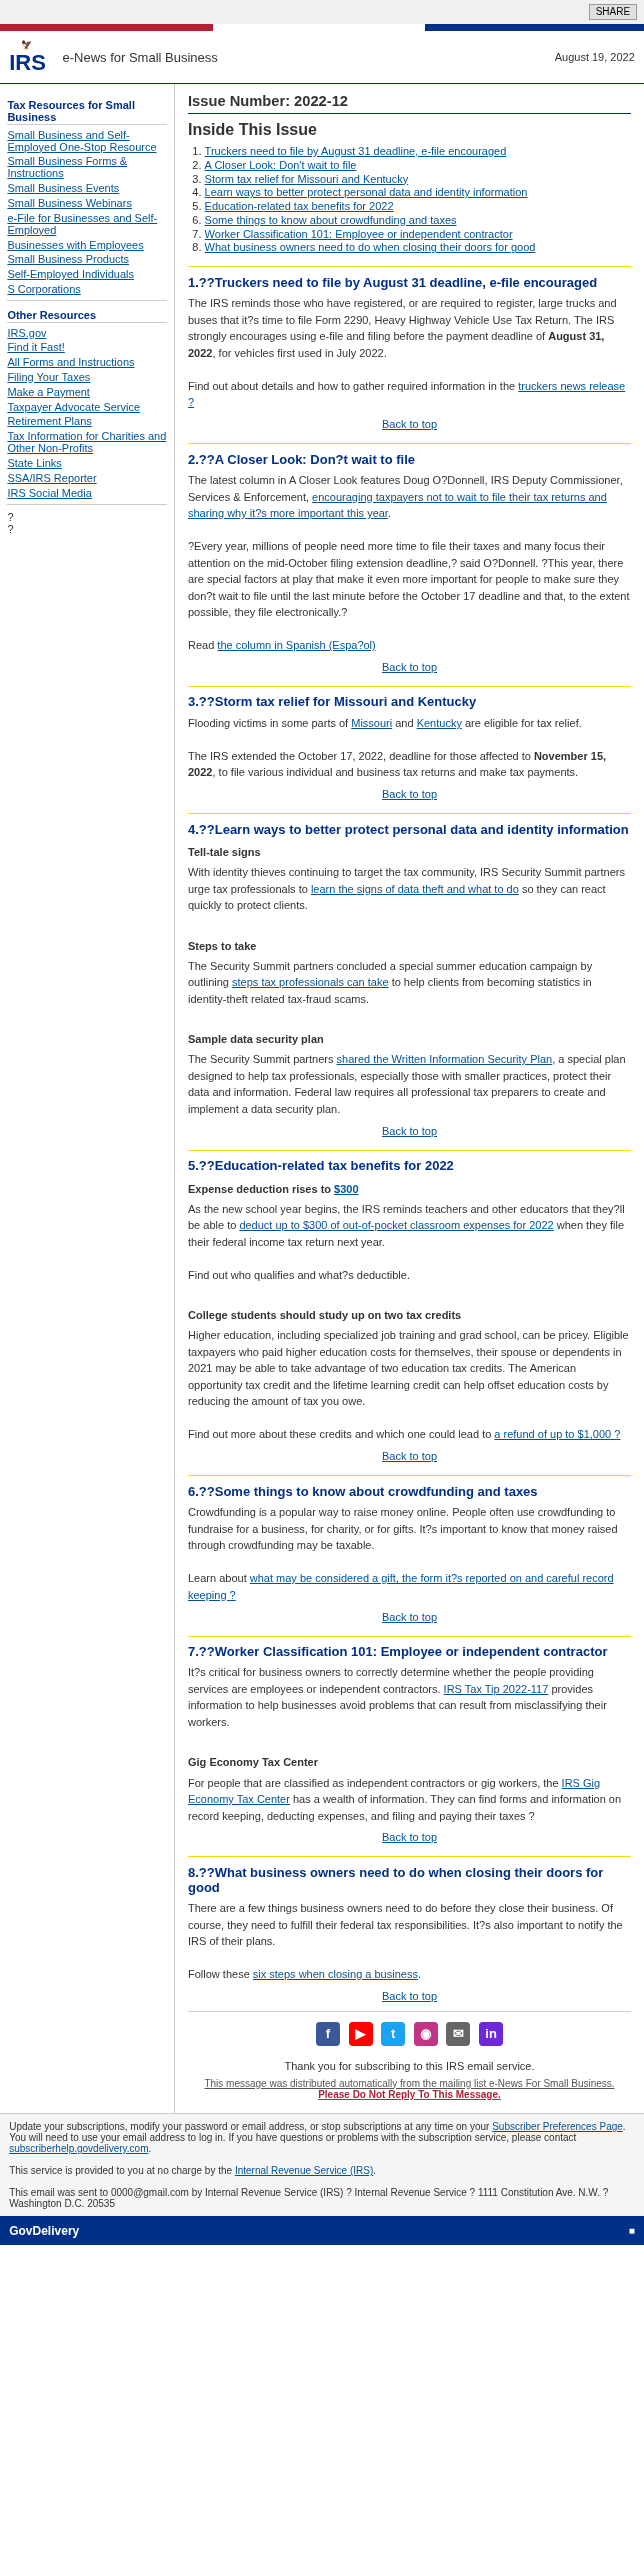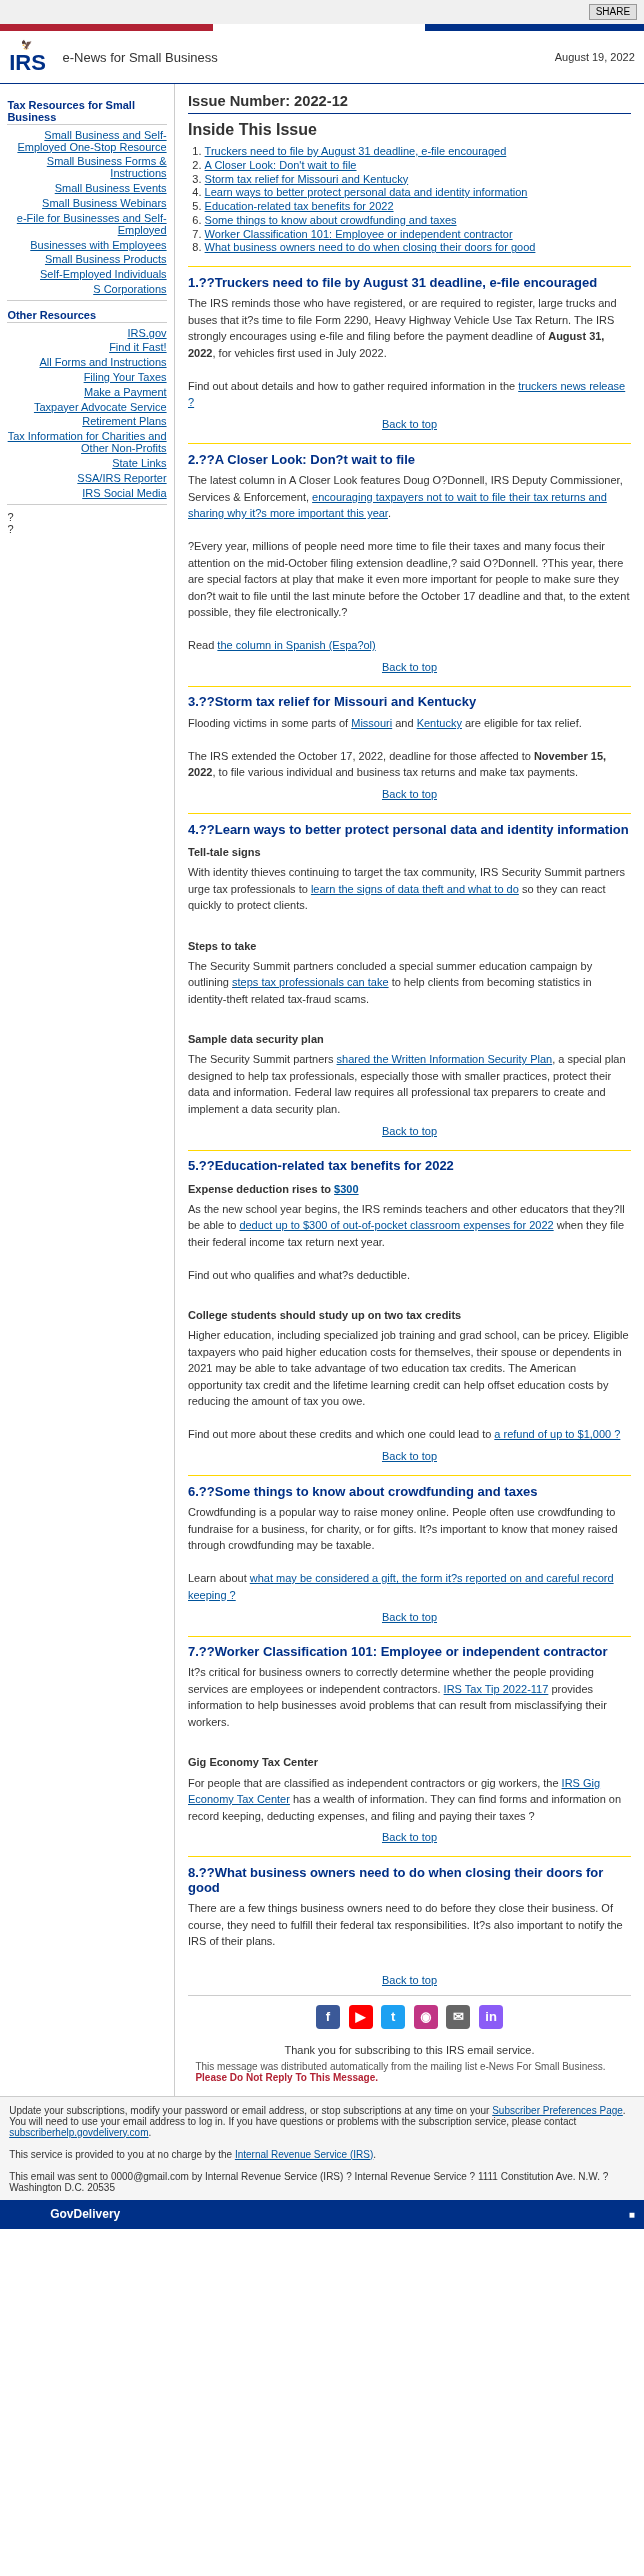--- a/index.html
+++ b/index.html
@@ -11,21 +11,21 @@
 
     .header-area { background: #fff; display: flex; align-items: center; padding: 7.4px 9.2px; border-bottom: 1.8px solid #003087; }
     .irs-logo { display: flex; flex-direction: column; align-items: center; margin-right: 9.2px; }
 
     
     .main-layout { display: flex; }
 
     
     .sidebar { width: 175px; min-width: 175px; border-right: 0.9px solid #ccc; padding: 7.4px; background: #fff; }
     .sidebar-section-title { font-weight: bold; font-size: 11px; color: #003087; margin-top: 7.4px; margin-bottom: 3.7px; border-bottom: 0.9px solid #ccc; padding-bottom: 1px; }
-    .sidebar-link { display: block; color: #00539b; text-decoration: underline; font-size: 11px; margin: 2.8px 0; cursor: pointer; text-align: right; }
+    .sidebar-link { display: block; color: #00539b; text-decoration: underline; font-size: 11px; margin: 2.8px 0; cursor: pointer; }
     .sidebar-divider { border: none; border-top: 0.9px solid #ccc; margin: 5.5px 0; }
 
     
     .content { flex: 1; padding: 9.2px 13px; }
     .issue-number { font-size: 14.7px; font-weight: bold; color: #333; border-bottom: 1.8px solid #003087; padding-bottom: 3.7px; margin-bottom: 7.4px; }
     .inside-title { font-size: 16px; font-weight: bold; margin-bottom: 5.5px; }
     .toc { margin-bottom: 13px; }
     .toc ol { padding-left: 16.6px; }
     .toc li { margin: 1.8px 0; font-size: 11px; }
     .toc a { color: #00539b; text-decoration: underline; }
@@ -38,26 +38,26 @@
     .back-to-top a { color: #00539b; font-size: 11px; }
 
     .sub-heading { font-weight: bold; font-size: 11px; margin: 7.4px 0 3.7px; }
 
     
     .social-bar { text-align: center; padding: 9.2px; border-top: 0.9px solid #ccc; margin-top: 9.2px; }
     .social-icon { display: inline-block; width: 24px; height: 24px; border-radius: 3.7px; margin: 0 2.8px; font-size: 13px; text-align: center; line-height: 24px; color: #fff; font-weight: bold; }
     .fb { background: #3b5998; }
     .yt { background: #ff0000; }
     .tw { background: #1da1f2; }
-    .in { background: #8b5cf6; }
+    .in { background: #6d28d9; }
     .email-icon { background: #666; }
     .insta { background: #c13584; }
 
     .footer-thanks { text-align: center; font-size: 11px; color: #333; margin: 5.5px 0; }
-    .footer-msg { text-align: left; font-size: 10px; color: #555; margin: 3.7px 7.4px; }
+    .footer-msg { text-align: center; font-size: 10px; color: #555; margin: 3.7px 7.4px; text-decoration: underline; }
     .footer-msg strong { color: #b22234; }
 
     
     .bottom-footer { background: #f5f5f5; border-top: 0.9px solid #ccc; padding: 7.4px 9.2px; font-size: 10px; color: #333; }
     .bottom-footer a { color: #00539b; text-decoration: underline; }
     .gov-footer { background: #003087; color: #fff; padding: 7.4px 9.2px; font-size: 10px; display: flex; align-items: center; justify-content: space-between; }
   </style>
 </head>
 <body>
 
@@ -215,20 +215,21 @@
         <p>For people that are classified as independent contractors or gig workers, the <a href="#">IRS Gig Economy Tax Center</a> has a wealth of information. They can find forms and information on record keeping, deducting expenses, and filing and paying their taxes ?</p>
       </div>
       <div class="back-to-top"><a href="#">Back to top</a></div>
     </div>
 
     <div class="article" id="art8">
       <div class="article-title">8.??What business owners need to do when closing their doors for good</div>
       <div class="article-body">
         <p>There are a few things business owners need to do before they close their business. Of course, they need to fulfill their federal tax responsibilities. It?s also important to notify the IRS of their plans.</p>
         <br>
+        <p>Follow these <a href="#">six steps when closing a business</a>.</p>
       </div>
       <div class="back-to-top"><a href="#">Back to top</a></div>
     </div>
 
     <div class="social-bar">
       <span class="social-icon fb">f</span>
       <span class="social-icon yt">▶</span>
       <span class="social-icon tw">t</span>
       <span class="social-icon insta">◉</span>
       <span class="social-icon email-icon">✉</span>
@@ -252,16 +253,16 @@
   <p>
     This service is provided to you at no charge by the <a href="#">Internal Revenue Service (IRS)</a>.
   </p>
   <br>
   <p>
     This email was sent to 0000@gmail.com by Internal Revenue Service (IRS) ? Internal Revenue Service ? 1111 Constitution Ave. N.W. ? Washington D.C. 20535
   </p>
 </div>
 
 <div class="gov-footer">
-  <span style="font-size:12px; font-weight:bold;margin-left:41px;">GovDelivery</span>
+  <span style="font-size:12px; font-weight:bold;">GovDelivery</span>
   <span style="font-size:10px;">■</span>
 </div>
 
 
 </body></html>

